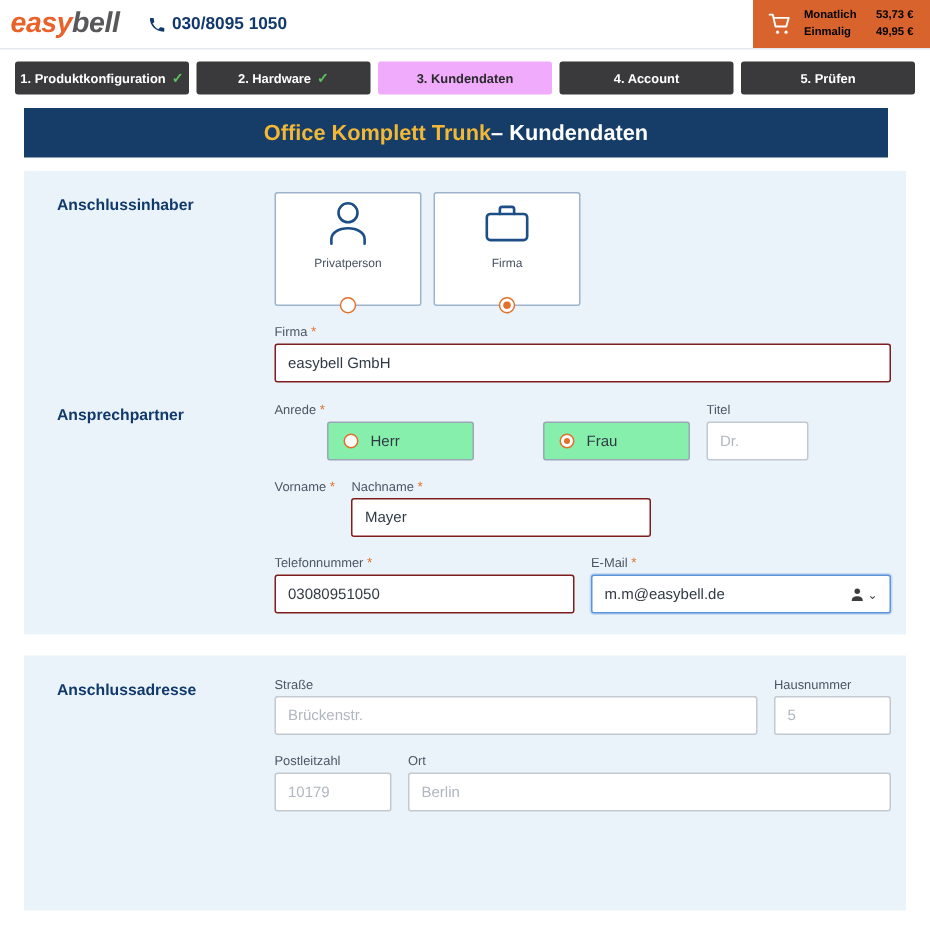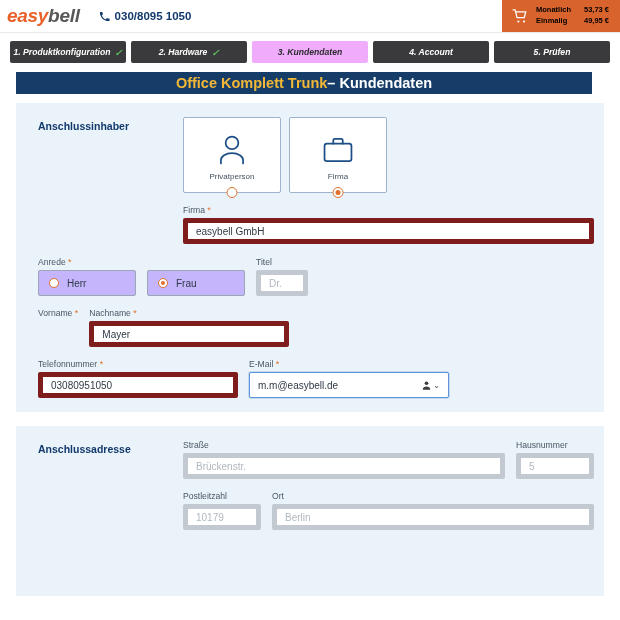--- a/index.html
+++ b/index.html
@@ -71,31 +71,30 @@
   .step {
     flex: 1;
     height: 22px;
     background: #3a3a3c;
     color: #ffffff;
     border-radius: 2px;
     font-size: 8.6px; font-weight: bold;
     display: flex; align-items: center; justify-content: center;
     gap: 4px;
     white-space: nowrap;
-    font-style: italic;
   }
   .step.active { background: #f3c košel; }
   .step.active { background: #f5c champion; }
   .step.active { background: #f0abfc; color: #2a2a2c; }
   .step .check { color: #5fbf5f; font-size: 9.5px; font-weight: bold; }
 
   
   .banner {
     margin: 9px 28px 0 16px;
-    height: 22px;
+    height: 33px;
     background: #153d68;
     display: flex; align-items: center; justify-content: center;
     font-size: 14.5px; font-weight: bold;
   }
   .banner .prod { color: #f2b736; }
   .banner .sub { color: #ffffff; }
 
   
   .panel {
     margin: 9px 16px 0 16px;
@@ -117,21 +116,21 @@
   .fields { flex: 1; }
 
   
   .cards { display: flex; gap: 8px; }
   .card {
     width: 98px; height: 76px;
     background: #ffffff;
     border: 1px solid #9db4cc;
     border-radius: 2px;
     display: flex; flex-direction: column;
-    align-items: center; justify-content: center;
+    align-items: center; 
     position: relative;
   }
   .card-icon { height: 40px; display:flex; align-items:center; justify-content:center; }
   .card-label { font-size: 8px; color: #45515f; margin-top: 2px; }
   .card-radio {
     position: absolute; left: 50%; bottom: -6px;
     transform: translateX(-50%);
     width: 11px; height: 11px; border-radius: 50%;
     background: #ffffff;
     border: 1.6px solid #e2702c;
@@ -146,61 +145,62 @@
   .frow { display: flex; gap: 11px; margin-top: 12px; }
   .fgroup { display: flex; flex-direction: column; }
   .flabel {
     font-size: 8.6px; color: #4b5663;
     margin-bottom: 3px;
   }
   .req { color: #e2702c; font-size: 9px; }
   .finput {
     height: 26px;
     background: #ffffff;
-    border: 5px solid #7f1d1d;
+    border: 1px solid #7f1d1d;
     border-radius: 2px;
     display: flex; align-items: center;
     padding: 0 8px;
     font-size: 10px;
     color: #303a45;
   }
   .finput.ph { color: #b0b7bf; border-color: #c3c9d0; }
   .finput.focused {
     border: 1.5px solid #5b94d8;
     box-shadow: 0 0 0 1px rgba(91,148,216,0.25);
     justify-content: space-between;
   }
   .autofill-icon {
     display:flex; align-items:center; gap:1px;
     color:#4a4a4a;
   }
 
   
   .radiobox {
     height: 26px;
-    background: #c4b5fd;
+    background: #86efac;
     border: 1px solid #9aa7b5;
     border-radius: 2px;
     display: flex; align-items: center; gap: 8px;
     padding: 0 10px;
     font-size: 10px;
     color: #303a45;
+    margin-left: 35px;
   }
   .rb-circle {
     width: 10px; height: 10px; border-radius: 50%;
     border: 1.7px solid #e2702c; background: #fff;
     display:flex; align-items:center; justify-content:center;
     flex: 0 0 auto;
   }
   .rb-circle .dot { width: 4px; height: 4px; border-radius:50%; background:#e2702c; }
 
   .w-full { width: 411px; }
   .w-half { width: 200px; }
   .w-anrede { width: 98px; }
-  .w-titel  { width: 52px; }
+  .w-titel  { width: 68px; }
   .w-strasse{ width: 322px; }
   .w-haus   { width: 78px; }
   .w-plz    { width: 78px; }
   .w-ort    { width: 322px; }
 </style>
 </head>
 <body>
 
 <div class="header">
   <div class="brand">
@@ -307,20 +307,21 @@
           <div class="finput w-full">
             <span>easybell GmbH</span>
           </div>
         </div>
       </div>
 
     </div>
   </div>
 
   <div class="row" style="margin-top:13px;">
+    <div class="sect-label">Ansprechpartner</div>
     <div class="fields">
 
       <div class="frow" style="margin-top:0;">
         <div class="fgroup">
           <div class="flabel">
             <span>Anrede</span>
             <span class="req">*</span>
           </div>
           <div style="display:flex; gap:11px;">
             <div class="radiobox w-anrede">

